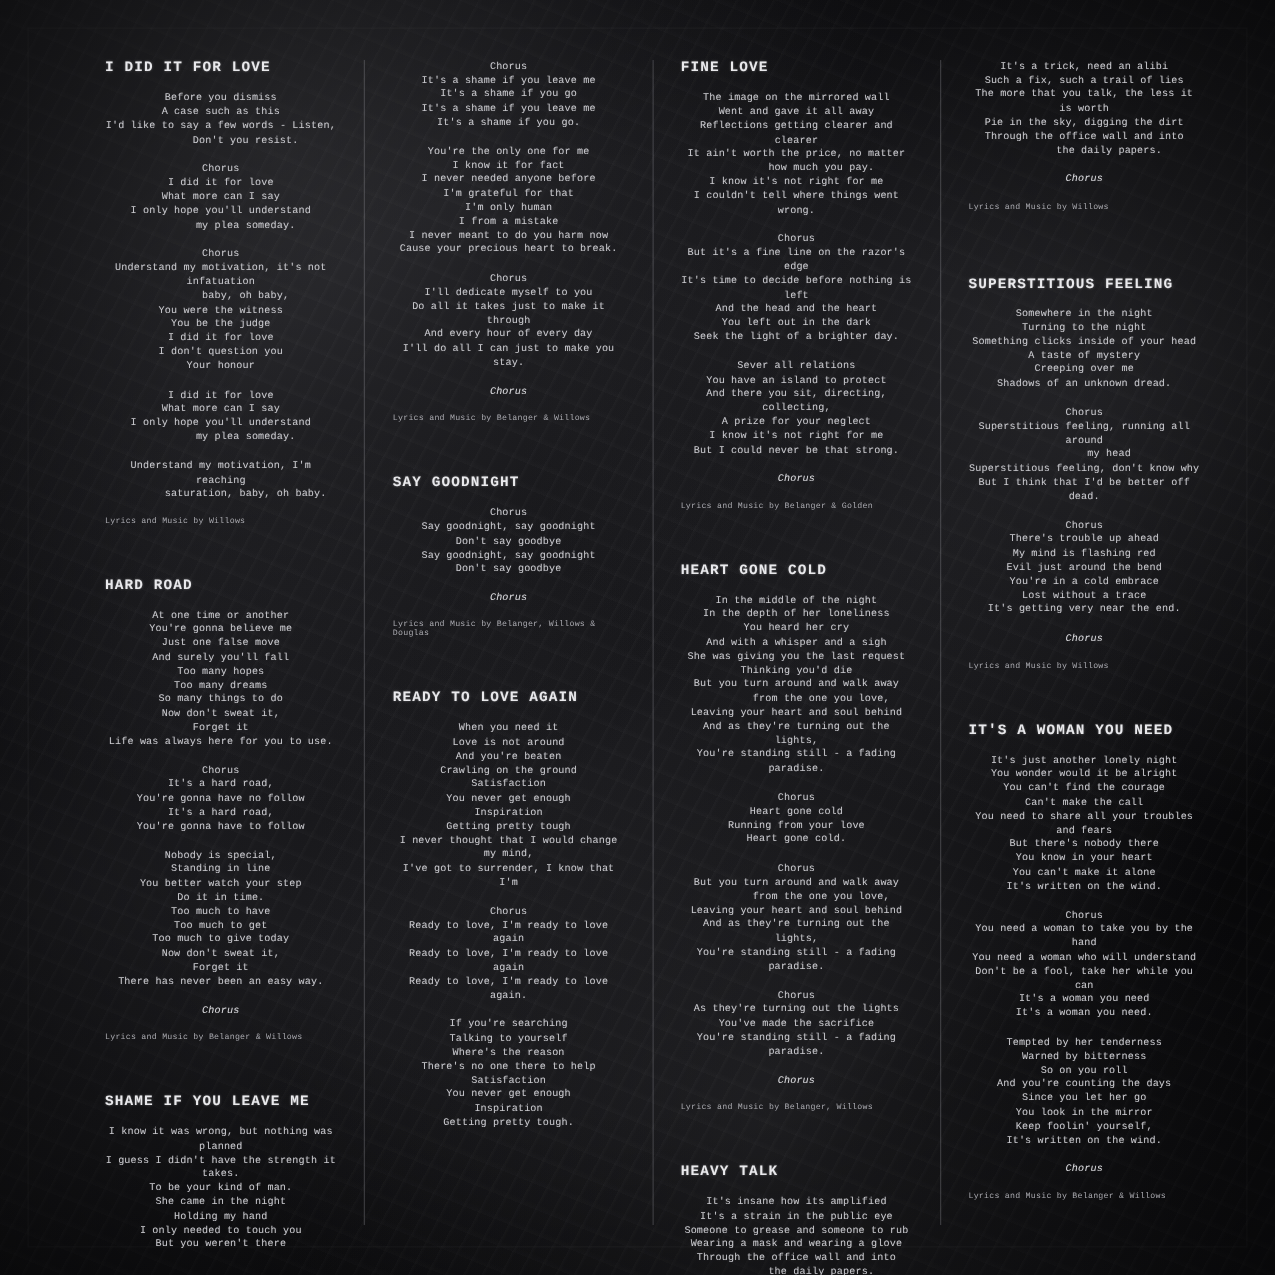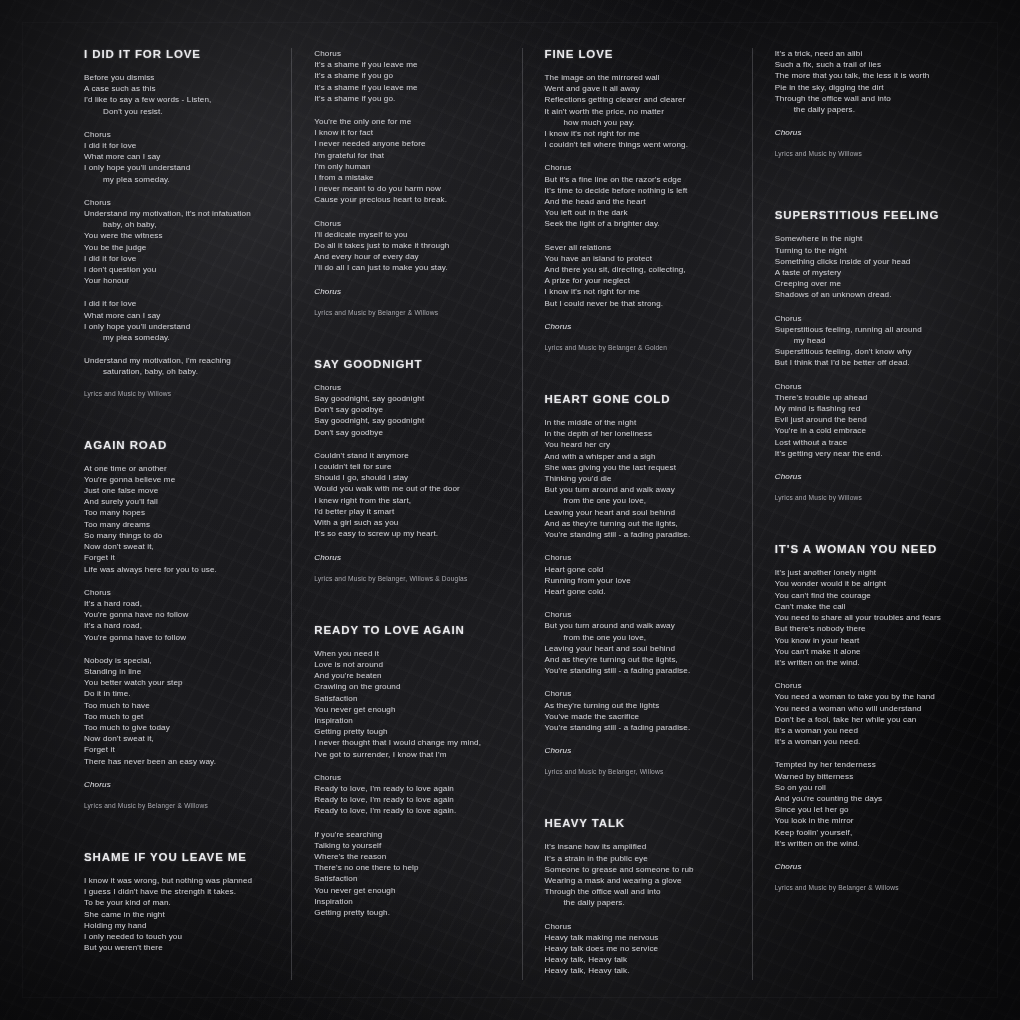--- a/index.html
+++ b/index.html
@@ -11,21 +11,21 @@
     position: relative;
     width: 1020px;
     height: 1020px;
     background:
       radial-gradient(ellipse at 22% 12%, rgba(70,70,74,0.55) 0%, rgba(20,20,22,0.0) 42%),
       radial-gradient(ellipse at 85% 25%, rgba(60,60,64,0.42) 0%, rgba(20,20,22,0.0) 38%),
       radial-gradient(ellipse at 60% 88%, rgba(58,58,62,0.40) 0%, rgba(20,20,22,0.0) 45%),
       radial-gradient(ellipse at 8% 70%, rgba(48,48,52,0.35) 0%, rgba(16,16,18,0.0) 40%),
       linear-gradient(145deg, #16161a 0%, #0d0d10 30%, #141417 55%, #0a0a0c 80%, #121215 100%);
     overflow: hidden;
-    font-family: Liberation Sans, sans-serif;
+    font-family: Liberation Mono, monospace;
   }
   
   #sleeve::before {
     content: "";
     position: absolute;
     inset: 0;
     background:
       repeating-linear-gradient(118deg, rgba(255,255,255,0.022) 0px, rgba(255,255,255,0.0) 3px, rgba(0,0,0,0.03) 7px, rgba(255,255,255,0.0) 13px),
       repeating-linear-gradient(22deg, rgba(255,255,255,0.016) 0px, rgba(255,255,255,0.0) 5px, rgba(0,0,0,0.025) 11px, rgba(255,255,255,0.0) 19px);
     pointer-events: none;
@@ -78,20 +78,21 @@
     text-shadow: 0 0 2px rgba(255,255,255,0.35);
   }
   .block {
     margin: 0 0 12px 0;
     color: #c9c9ce;
     font-size: 8.1px;
     line-height: 11.2px;
     letter-spacing: 0.12px;
     white-space: pre-wrap;
     text-shadow: 0 0 1px rgba(255,255,255,0.18);
+    text-align: center;
   }
   .block.chorus-label {
     font-style: italic;
     color: #dcdce0;
   }
   .credit {
     color: #a9a9af;
     font-size: 6.6px;
     letter-spacing: 0.2px;
     margin: 10px 0 0 0;
@@ -135,21 +136,21 @@
 I only hope you'll understand
         my plea someday.</p>
         <p class="block">Understand my motivation, I'm reaching
         saturation, baby, oh baby.</p>
         <p class="credit">Lyrics and Music by Willows</p>
       </div>
 
       <div class="spacer-md"></div>
 
       <div class="song">
-        <h2 class="song-title">AGAIN ROAD</h2>
+        <h2 class="song-title">HARD ROAD</h2>
         <p class="block">At one time or another
 You're gonna believe me
 Just one false move
 And surely you'll fall
 Too many hopes
 Too many dreams
 So many things to do
 Now don't sweat it,
 Forget it
 Life was always here for you to use.</p>
@@ -214,28 +215,20 @@
 
       <div class="spacer-md"></div>
 
       <div class="song">
         <h2 class="song-title">SAY GOODNIGHT</h2>
         <p class="block">Chorus
 Say goodnight, say goodnight
 Don't say goodbye
 Say goodnight, say goodnight
 Don't say goodbye</p>
-        <p class="block">Couldn't stand it anymore
-I couldn't tell for sure
-Should I go, should I stay
-Would you walk with me out of the door
-I knew right from the start,
-I'd better play it smart
-With a girl such as you
-It's so easy to screw up my heart.</p>
         <p class="block chorus-label">Chorus</p>
         <p class="credit">Lyrics and Music by Belanger, Willows &amp; Douglas</p>
       </div>
 
       <div class="spacer-md"></div>
 
       <div class="song">
         <h2 class="song-title">READY TO LOVE AGAIN</h2>
         <p class="block">When you need it
 Love is not around

